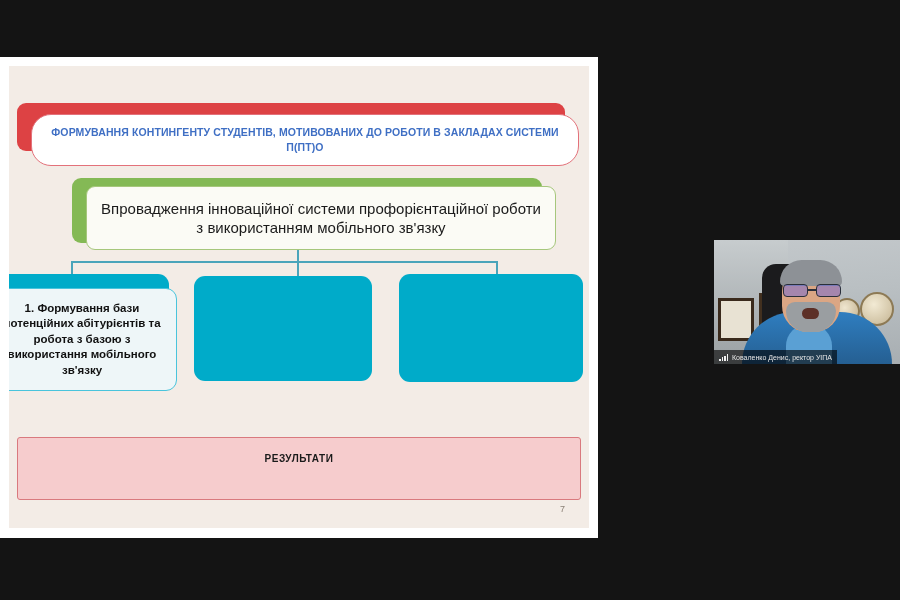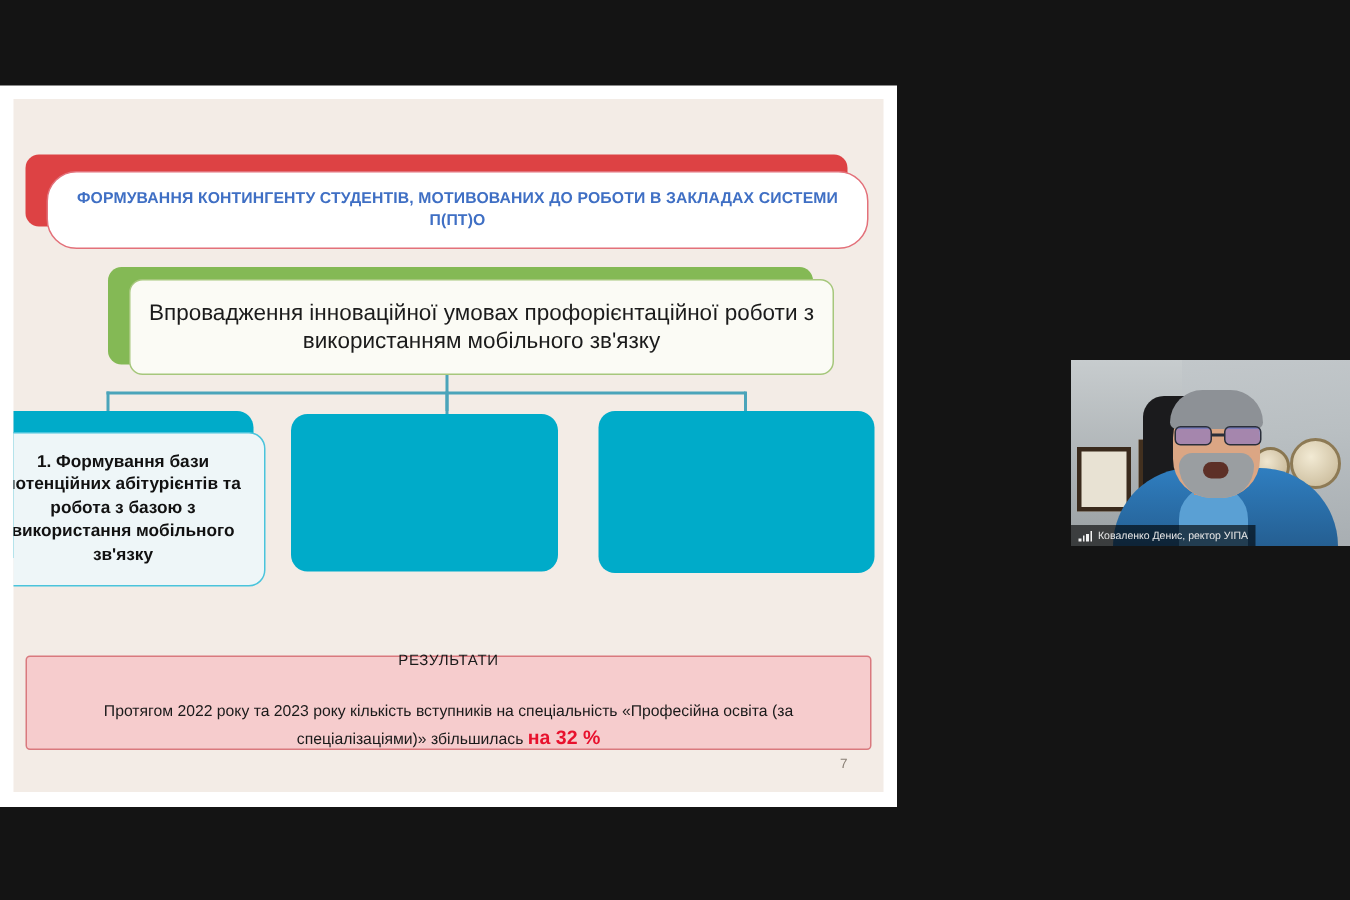--- a/index.html
+++ b/index.html
@@ -112,21 +112,21 @@
     background:#f6cccd;
     border:1.3px solid #d9797e;
     border-radius:3px;
     display:flex; flex-direction:column;
     align-items:center; justify-content:center;
     padding:3px 14px;
   }
   .results-title{
     color:#1a1a1a;
     font-size:10px;
-    font-weight:normal;
+    font-weight:bold;
     letter-spacing:.5px;
     margin-bottom:20px;
   }
   .results-body{
     color:#1a1a1a;
     font-size:10.5px;
     line-height:1.55;
     text-align:center;
   }
   .results-hl{
@@ -245,43 +245,40 @@
 <div id="slide-stage">
   <div id="slide">
 
     <div class="title-shadow"></div>
     <div class="title-box">
       <div class="title-text">ФОРМУВАННЯ КОНТИНГЕНТУ СТУДЕНТІВ, МОТИВОВАНИХ ДО РОБОТИ В ЗАКЛАДАХ СИСТЕМИ П(ПТ)О</div>
     </div>
 
     <div class="green-shadow"></div>
     <div class="green-box">
-      <div class="green-text">Впровадження інноваційної умовах профорієнтаційної роботи з використанням мобільного зв'язку</div>
+      <div class="green-text">Впровадження інноваційної системи профорієнтаційної роботи з використанням мобільного зв'язку</div>
     </div>
 
     <div class="conn" style="left:288px; top:184px; width:1.6px; height:24px;"></div>
     <div class="conn" style="left:62px; top:195px; width:426px; height:1.6px;"></div>
     <div class="conn" style="left:62px; top:195px; width:1.6px; height:20px;"></div>
     <div class="conn" style="left:288px; top:195px; width:1.6px; height:20px;"></div>
     <div class="conn" style="left:487px; top:195px; width:1.6px; height:20px;"></div>
 
     <div class="card-shadow" id="card1-shadow"></div>
     <div class="card-box" id="card1-box">
       <div class="card-text">1. Формування бази потенційних абітурієнтів та робота з базою з використання мобільного зв'язку</div>
     </div>
 
     <div class="card-shadow" id="card2-shadow"></div>
 
     <div class="card-shadow" id="card3-shadow"></div>
 
     <div class="results-box">
       <div class="results-title">РЕЗУЛЬТАТИ</div>
-      <div class="results-body">
-        <span>Протягом 2022 року та 2023 року кількість вступників на спеціальність «Професійна освіта (за спеціалізаціями)» збільшилась </span><span class="results-hl">на 32 %</span>
-      </div>
     </div>
 
     <div class="page-num">7</div>
   </div>
 </div>
 
 <div id="video-tile">
   <div class="vid-bg"></div>
   <div class="vid-wallL"></div>
   <div class="vid-frame1"></div>

